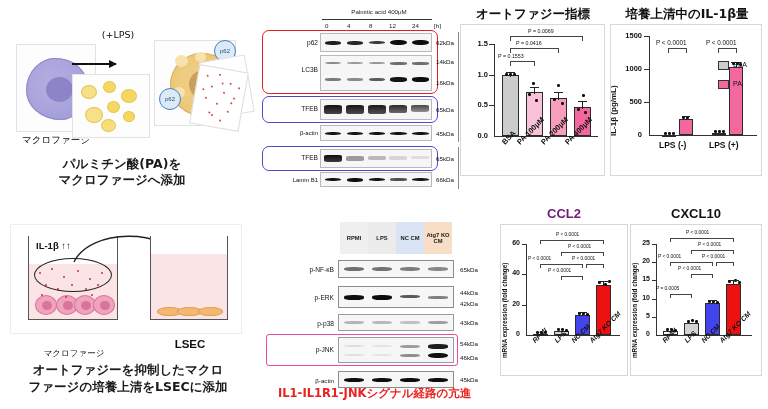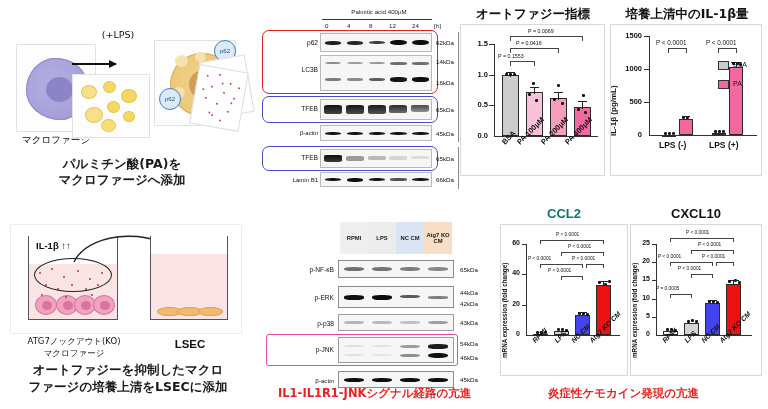--- a/index.html
+++ b/index.html
@@ -401,21 +401,20 @@
       <path d="M108,24 L114,37 L103,36 Z" fill="#222"></path>
     </svg>
 
     <div class="well" style="left:140px;top:18px;width:78px;height:84px;">
       <div class="media" style="left:0;top:18px;right:0;bottom:0;"></div>
       <div class="lsec" style="left:6px;bottom:3px;"></div>
       <div class="lsec" style="left:26px;bottom:3px;"></div>
       <div class="lsec" style="left:47px;bottom:3px;"></div>
     </div>
 
-    <div class="abs jp" style="left:4px;top:118px;width:120px;font-size:8.5px;text-align:center;color:#111;">ATG7ノックアウト(KO)</div>
     <div class="abs jp" style="left:4px;top:130px;width:120px;font-size:8.5px;text-align:center;color:#111;">マクロファージ</div>
     <div class="abs" style="left:142px;top:120px;width:76px;font-size:11.5px;font-weight:bold;text-align:center;color:#111;">LSEC</div>
   </div>
 
   <div class="abs jp blackcap" style="left:10px;top:362px;width:236px;">オートファジーを抑制したマクロ</div>
   <div class="abs jp blackcap" style="left:10px;top:379px;width:236px;">ファージの培養上清をLSECに添加</div>
 
   <div class="abs" id="blot2">
 
     <div class="colhdr" style="left:78px;top:0px;width:28px;height:32px;background:#efefef;">RPMI</div>
@@ -470,21 +469,21 @@
     <div class="bandbox" style="left:76px;top:149px;width:116px;height:17px;border:1.3px solid #8c8c8c;">
       <div class="band" style="left:5px;top:6px;width:20px;height:4.4px;background:#0d0d0d;"></div>
       <div class="band" style="left:33px;top:6px;width:20px;height:4.4px;background:#0d0d0d;"></div>
       <div class="band" style="left:61px;top:6px;width:20px;height:4.4px;background:#0d0d0d;"></div>
       <div class="band" style="left:89px;top:6px;width:20px;height:4.4px;background:#0d0d0d;"></div>
     </div>
     <div class="kda" style="left:198px;top:154px;">45kDa</div>
   </div>
 
   <div class="abs" style="left:498px;top:206px;width:132px;height:178px;">
-    <div class="abs" style="left:0;top:0;width:132px;font-size:13px;font-weight:bold;text-align:center;color:#0f766e;">CCL2</div>
+    <div class="abs" style="left:0;top:0;width:132px;font-size:13px;font-weight:bold;text-align:center;color:#701a75;">CCL2</div>
     <div class="chart-frame" style="left:2px;top:18px;width:128px;height:152px;"></div>
 
     <div class="ylab-rot" style="left:3px;top:36px;height:116px;font-size:6.3px;">mRNA expression (fold change)</div>
 
     <div class="axis" style="left:28px;top:38px;width:1.3px;height:92px;"></div>
     <div class="axis" style="left:28px;top:129px;width:94px;height:1.3px;"></div>
     <div class="axis" style="left:24px;top:38px;width:4px;height:1.1px;"></div>
     <div class="axis" style="left:24px;top:68px;width:4px;height:1.1px;"></div>
     <div class="axis" style="left:24px;top:99px;width:4px;height:1.1px;"></div>
     <div class="ytick-lbl" style="left:0px;top:33px;width:22px;font-size:7px;">60</div>
@@ -586,15 +585,14 @@
     <div class="pbrk" style="left:42px;top:88px;width:22px;height:4px;"></div>
     <div class="pval" style="left:28px;top:80px;font-size:4.8px;">P = 0.0005</div>
 
     <div class="xtick-lbl" style="left:33px;top:133px;font-size:7px;font-style:italic;transform:rotate(-45deg);">RPMI</div>
     <div class="xtick-lbl" style="left:55px;top:133px;font-size:7px;font-style:italic;transform:rotate(-45deg);">LPS</div>
     <div class="xtick-lbl" style="left:72px;top:133px;font-size:7px;font-style:italic;transform:rotate(-45deg);">NC CM</div>
     <div class="xtick-lbl" style="left:90px;top:133px;font-size:7px;font-style:italic;transform:rotate(-45deg);">Atg7 KO CM</div>
   </div>
 
   <div class="abs jp redcap" style="left:278px;top:386px;">IL1-IL1R1-JNKシグナル経路の亢進</div>
-  <div class="abs jp redcap" style="left:548px;top:386px;">炎症性ケモカイン発現の亢進</div>
 
 </div>
 
 </body></html>

